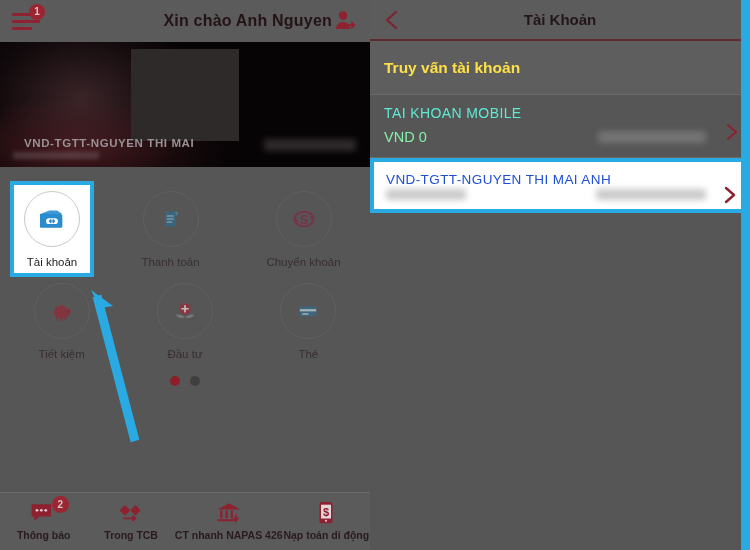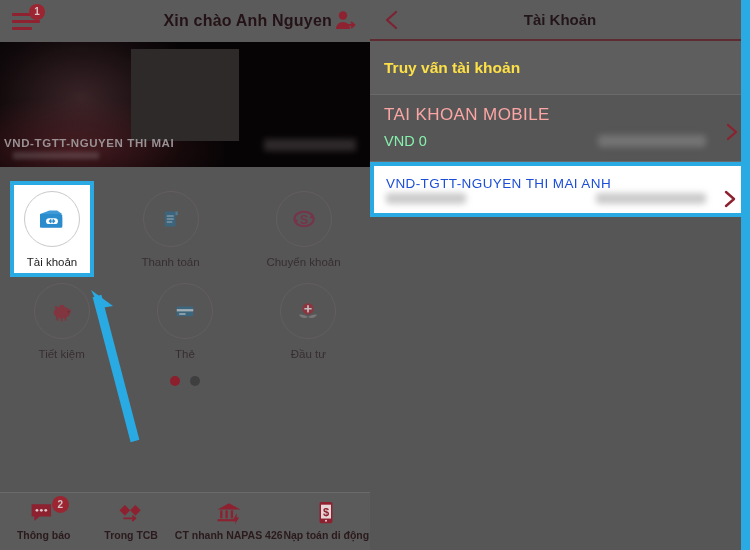--- a/index.html
+++ b/index.html
@@ -80,21 +80,21 @@
     width: 108px; height: 92px;
     background: #2e2a2a;
   }
   .hero-glow {
     position: absolute; left: -30px; bottom: -20px;
     width: 260px; height: 90px;
     background: radial-gradient(ellipse at 40% 60%, rgba(120,40,48,.45) 0%, rgba(40,15,18,0) 70%);
   }
   .hero-label {
     position: absolute;
-    left: 4px; bottom: 18px;
+    left: 24px; bottom: 18px;
     font-size: 11.5px; font-weight: bold;
     color: #9a9194;
     letter-spacing: .6px;
   }
   .hero-blur-a {
     position: absolute; left: 13px; bottom: 8px;
     width: 86px; height: 7px;
     background: rgba(150,140,143,.30);
     filter: blur(2.2px);
   }
@@ -219,22 +219,22 @@
     color: #fde047;
     border-bottom: 1px solid #6a6a6a;
   }
   .acct-row {
     position: relative;
     padding: 10px 36px 12px 14px;
     border-bottom: 1px solid #6a6a6a;
     background: #565656;
   }
   .acct-title {
-    font-size: 17px;
-    color: #fca5a5;
+    font-size: 14px;
+    color: #5eead4;
     letter-spacing: .4px;
   }
   .acct-value {
     margin-top: 8px;
     font-size: 14.5px;
     color: #86efac;
   }
   .acct-chevron {
     position: absolute; right: 10px;
     width: 16px; height: 18px;
@@ -353,38 +353,38 @@
               <path d="M13 29l1 3M19 30l1 3M24 29l1 3" stroke="#9b2232" stroke-width="2.4" stroke-linecap="round"></path>
               <path d="M12 17c-1.5-1-2-2.5-1-3.5 1.2-1 2.6.2 3 1.4z" fill="#9b2232"></path>
             </svg>
           </div>
           <div class="tile-label">Tiết kiệm</div>
         </div>
 
         <div class="grid-cell dimmed">
           <div class="tile-circle">
             <svg viewBox="0 0 40 40" width="30" height="30">
-              <rect x="9" y="14" width="22" height="13" rx="1.5" fill="#2d7197"></rect>
-              <rect x="9" y="17.5" width="22" height="3" fill="#d5e6ef"></rect>
-              <rect x="12" y="23" width="9" height="2" rx="1" fill="#d5e6ef"></rect>
-            </svg>
-          </div>
-          <div class="tile-label">Thẻ</div>
-        </div>
-
-        <div class="grid-cell dimmed">
-          <div class="tile-circle">
-            <svg viewBox="0 0 40 40" width="30" height="30">
               <circle cx="20" cy="17" r="7.5" fill="#b02031"></circle>
               <path d="M20 13v8M16 17h8" stroke="#ffffff" stroke-width="2.3" stroke-linecap="round"></path>
               <path d="M8 25c4-1 8 1 12 3-4 2-9 2-12-3z" fill="#8d8d8d"></path>
               <path d="M32 25c-4-1-8 1-12 3 4 2 9 2 12-3z" fill="#8d8d8d"></path>
             </svg>
           </div>
           <div class="tile-label">Đầu tư</div>
+        </div>
+
+        <div class="grid-cell dimmed">
+          <div class="tile-circle">
+            <svg viewBox="0 0 40 40" width="30" height="30">
+              <rect x="9" y="14" width="22" height="13" rx="1.5" fill="#2d7197"></rect>
+              <rect x="9" y="17.5" width="22" height="3" fill="#d5e6ef"></rect>
+              <rect x="12" y="23" width="9" height="2" rx="1" fill="#d5e6ef"></rect>
+            </svg>
+          </div>
+          <div class="tile-label">Thẻ</div>
         </div>
       </div>
 
       <div class="dots">
         <span class="dot active"></span>
         <span class="dot idle"></span>
       </div>
     </div>
 
     <div class="l-bottom">

